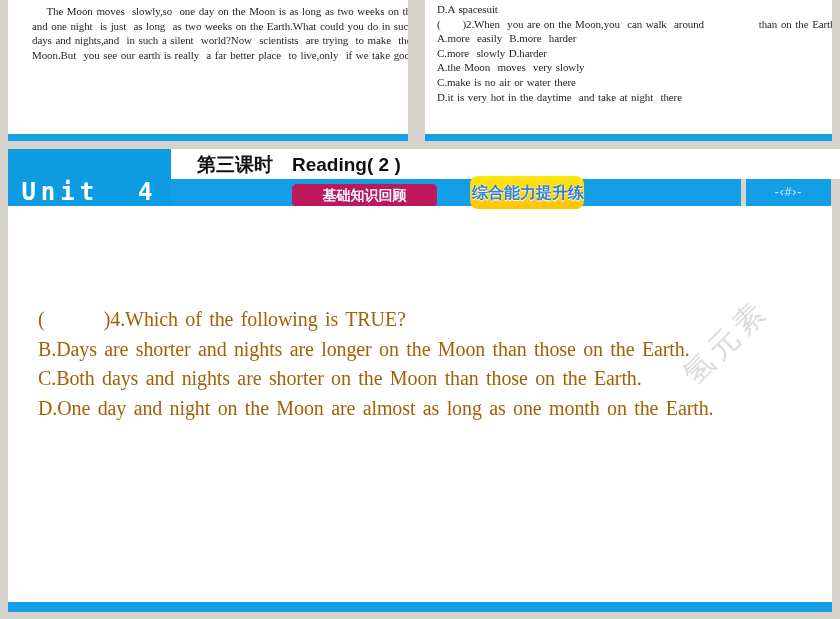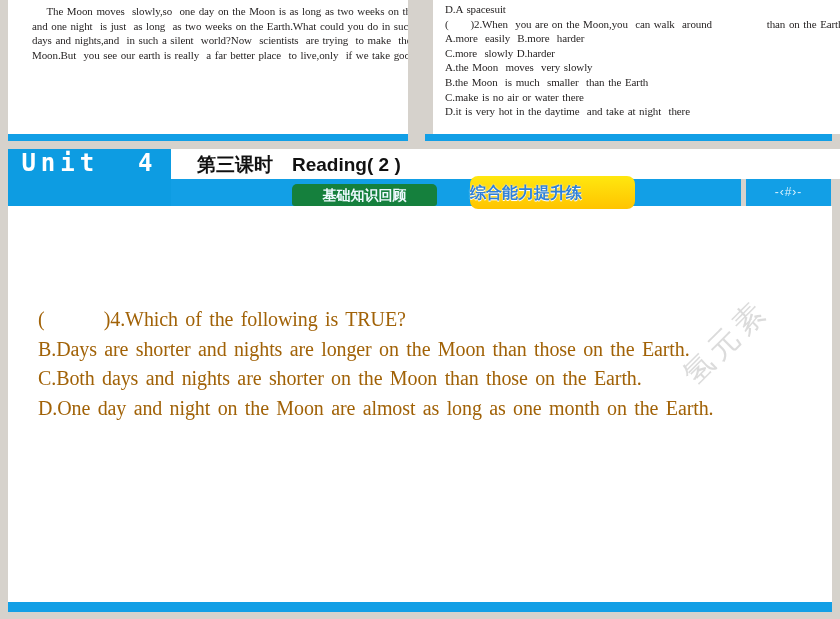--- a/index.html
+++ b/index.html
@@ -4,35 +4,35 @@
 <style>
   html,body { margin:0; padding:0; }
   .stage {
     position:relative; width:840px; height:619px;
     background:#d6d2cc; overflow:hidden;
     font-family:"Liberation Serif", serif;
   }
   
   .panel { position:absolute; top:0; background:#ffffff; overflow:hidden; }
   .panel-left  { left:8px;   width:400px; height:134px; }
-  .panel-right { left:425px; width:407px; height:134px;margin-left:8px; }
+  .panel-right { left:425px; width:407px; height:134px; }
   .panel-left .text  { padding:4px 10px 0 24px; }
   .panel-right .text { padding:2px 6px 0 12px; }
   .pline {
     white-space:pre; font-size:11px; line-height:14.6px;
     color:#221f1f; letter-spacing:-0.1px; word-spacing:1px;
   }
   .bar { position:absolute; background:#129fe6; }
   .bar-left  { left:8px;   top:134px; width:400px; height:7px; }
   .bar-right { left:425px; top:134px; width:407px; height:7px; }
 
   
   .unit-box {
     position:absolute; left:8px; top:149px; width:163px; height:57px;
-    background:#0d9ce2; display:flex; align-items:flex-start; justify-content:center;
+    background:#0d9ce2; display:flex; align-items:flex-end; justify-content:center;
   }
   .unit-label {
     color:#ffffff; font-family:"DejaVu Sans Mono", monospace;
     font-weight:bold; font-size:24px; letter-spacing:5px; white-space:pre;
   }
   .title-area {
     position:absolute; left:171px; top:149px; width:661px; height:30px;
     background:#ffffff;
     padding-left:38px;
   }
@@ -40,31 +40,31 @@
     position:absolute; left:26px; top:3px;
     font-family:"Liberation Sans", sans-serif; font-weight:bold;
     font-size:19px; color:#111111; white-space:pre;
   }
   .banner-bar {
     position:absolute; left:171px; top:179px; width:570px; height:27px;
     background:#129fe6;
   }
   .tab-basic {
     position:absolute; left:292px; top:184px; width:145px; height:22px;
-    background:#15803d; border-radius:5px 5px 3px 3px;
+    background:#be185d; border-radius:5px 5px 3px 3px;
     color:#eef9ff; font-family:"Liberation Sans", sans-serif;
     font-weight:bold; font-size:14px; text-align:center; line-height:22px;
     cursor:pointer;
   }
   .tab-advanced {
-    position:absolute; left:470px; top:176px; width:165px; height:33px;
+    position:absolute; left:470px; top:176px; width:114px; height:33px;
     background:linear-gradient(#ffe70f,#ffc400);
     border-radius:8px; z-index:3;
     color:#2f80d8; font-family:"Liberation Sans", sans-serif;
-    font-weight:bold; font-size:16px; text-align:left; line-height:33px;
+    font-weight:bold; font-size:16px; text-align:right; line-height:33px;
     text-shadow:0 0 2px #ffffff, 0 1px 0 #ffffff;
     cursor:pointer;
   }
   .page-box {
     position:absolute; left:746px; top:179px; width:85px; height:27px;
     background:#129fe6; color:#d8f1fd;
     font-family:"Liberation Sans", sans-serif; font-size:12px;
     text-align:center; line-height:27px; letter-spacing:1px;
   }
 
@@ -109,21 +109,20 @@
   <div class="bar bar-left"></div>
 
   <div class="panel panel-right">
     <div class="text">
 
     <div class="pline">D.A spacesuit</div>
         <div class="pline">(      )2.When  you are on the Moon,you  can walk  around               than on the Earth.</div>
         <div class="pline">A.more  easily  B.more  harder</div>
         <div class="pline">C.more  slowly D.harder</div>
         <div class="pline">A.the Moon  moves  very slowly</div>
-        <div class="pline">B.the Moon  is much  smaller  than the Earth</div>
         <div class="pline">C.make is no air or water there</div>
         <div class="pline">D.it is very hot in the daytime  and take at night  there</div>
       </div>
   </div>
   <div class="bar bar-right"></div>
 
   <div class="unit-box">
     <span class="unit-label">Unit  4</span>
   </div>
 

